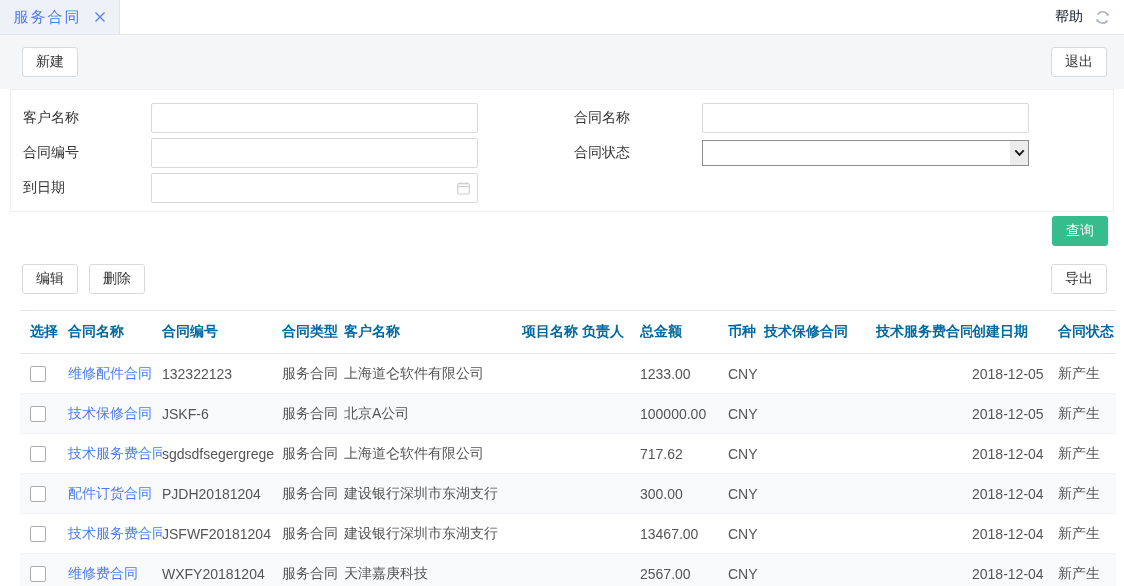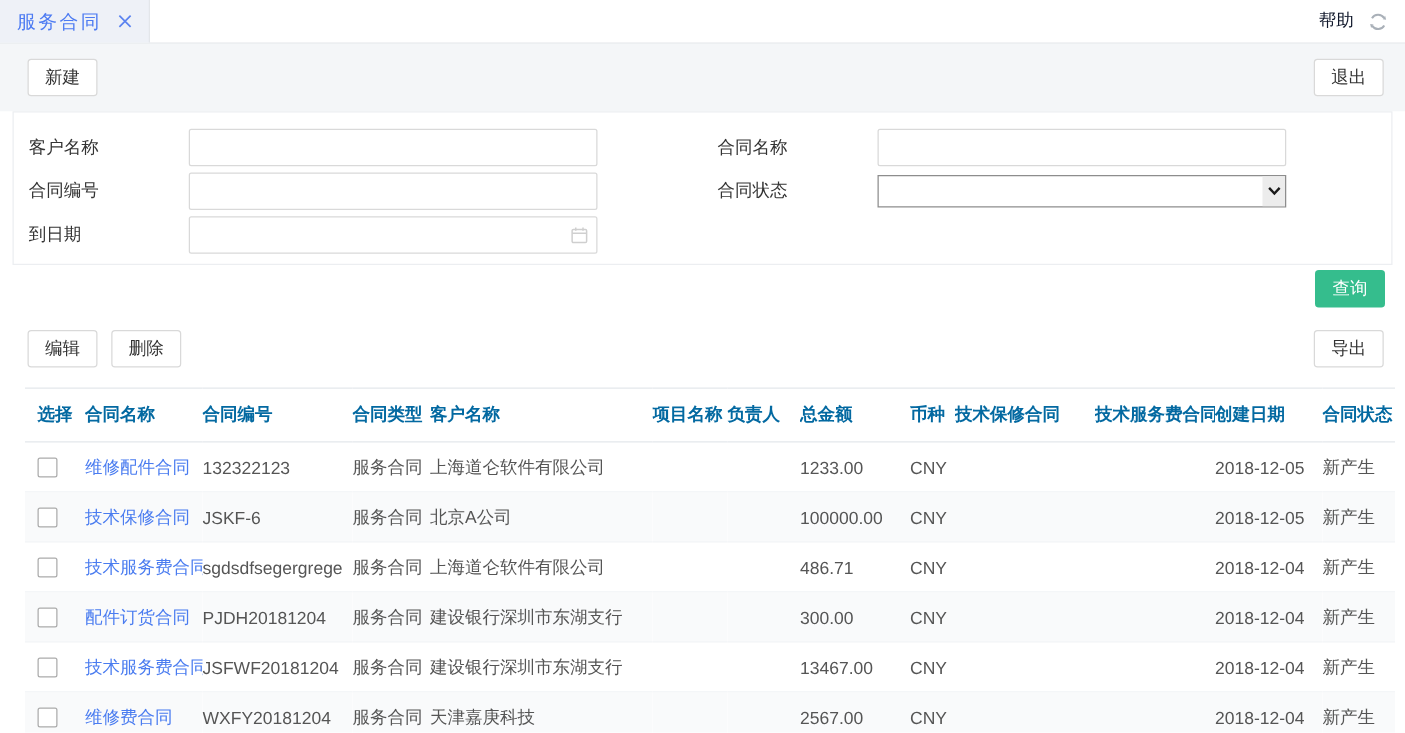--- a/index.html
+++ b/index.html
@@ -221,21 +221,21 @@
           <td>新产生</td>
         </tr>
         <tr>
           <td class="c-sel"><input type="checkbox" class="cb" style=""></td>
           <td><a class="link">技术服务费合同</a></td>
           <td>sgdsdfsegergrege</td>
           <td>服务合同</td>
           <td>上海道仑软件有限公司</td>
           <td></td>
           <td></td>
-          <td>486.71</td>
+          <td>717.62</td>
           <td>CNY</td>
           <td></td>
           <td></td>
           <td>2018-12-04</td>
           <td>新产生</td>
         </tr>
         <tr class="alt">
           <td class="c-sel"><input type="checkbox" class="cb" style=""></td>
           <td><a class="link">配件订货合同</a></td>
           <td>PJDH20181204</td>

